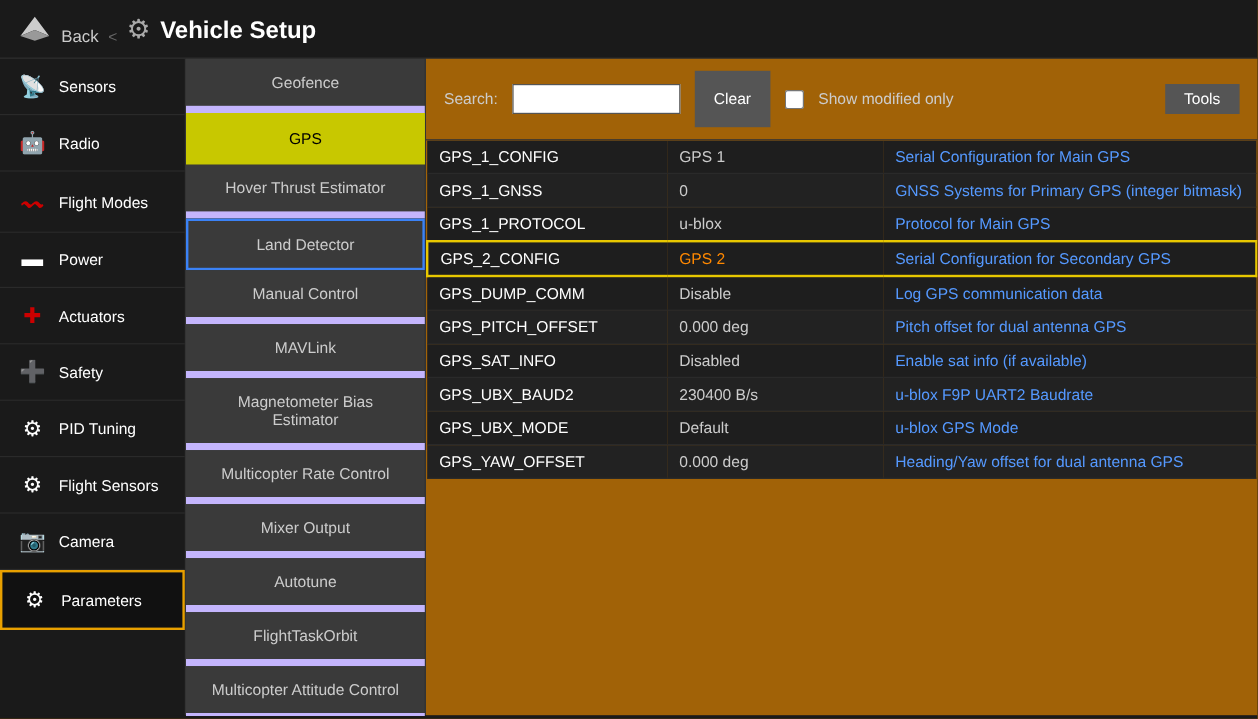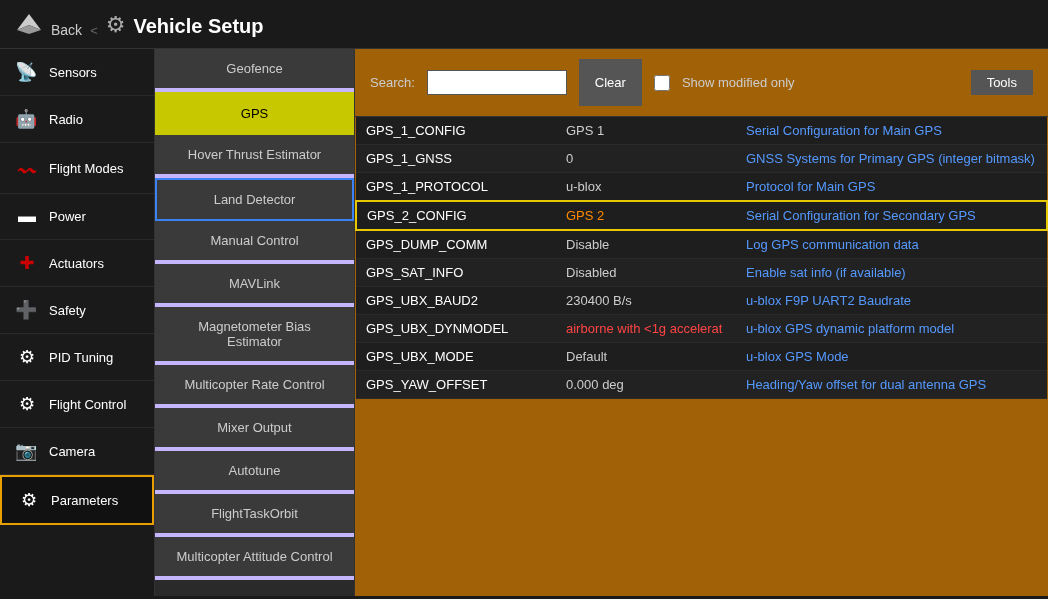--- a/index.html
+++ b/index.html
@@ -82,21 +82,21 @@
       width: 200px;
       background: #2a2a2a;
       border-right: 1px solid #333;
       display: flex;
       flex-direction: column;
       overflow-y: auto;
     }
     .sub-sidebar-item {
       padding: 12px 15px;
       cursor: pointer;
-      border-bottom: 4px solid #c4b5fd;
+      border-bottom: 6px solid #c4b5fd;
       color: #cccccc;
       font-size: 13px;
       text-align: center;
       background: #3a3a3a;
     }
     .sub-sidebar-item.selected {
       background: #c8c800;
       color: #000000;
       border: 2px solid #c8c800;
     }
@@ -243,21 +243,21 @@
     <div class="sidebar-item">
       <span class="sidebar-icon">➕</span>
       <span class="sidebar-label">Safety</span>
     </div>
     <div class="sidebar-item">
       <span class="sidebar-icon">⚙</span>
       <span class="sidebar-label">PID Tuning</span>
     </div>
     <div class="sidebar-item">
       <span class="sidebar-icon">⚙</span>
-      <span class="sidebar-label">Flight Control</span>
+      <span class="sidebar-label">Flight Sensors</span>
     </div>
     <div class="sidebar-item">
       <span class="sidebar-icon">📷</span>
       <span class="sidebar-label">Camera</span>
     </div>
     <div class="sidebar-item highlighted" style="border:2px solid #e8a000; background:#111;">
       <span class="sidebar-icon">⚙</span>
       <span class="sidebar-label">Parameters</span>
     </div>
   </div>
@@ -310,35 +310,35 @@
               <td class="param-name">GPS_2_CONFIG</td>
               <td class="param-value" style="color: rgb(255, 136, 0);">GPS 2</td>
               <td class="param-desc">Serial Configuration for Secondary GPS</td>
             </tr>
             <tr>
               <td class="param-name">GPS_DUMP_COMM</td>
               <td class="param-value">Disable</td>
               <td class="param-desc">Log GPS communication data</td>
             </tr>
             <tr>
+              <td class="param-name">GPS_PITCH_OFFSET</td>
+              <td class="param-value">0.000 deg</td>
+              <td class="param-desc">Pitch offset for dual antenna GPS</td>
+            </tr>
+            <tr>
               <td class="param-name">GPS_SAT_INFO</td>
               <td class="param-value">Disabled</td>
               <td class="param-desc">Enable sat info (if available)</td>
             </tr>
             <tr>
               <td class="param-name">GPS_UBX_BAUD2</td>
               <td class="param-value">230400 B/s</td>
               <td class="param-desc">u-blox F9P UART2 Baudrate</td>
             </tr>
             <tr>
-              <td class="param-name">GPS_UBX_DYNMODEL</td>
-              <td class="param-value" style="color: rgb(255, 68, 68);">airborne with &lt;1g accelerat</td>
-              <td class="param-desc">u-blox GPS dynamic platform model</td>
-            </tr>
-            <tr>
               <td class="param-name">GPS_UBX_MODE</td>
               <td class="param-value">Default</td>
               <td class="param-desc">u-blox GPS Mode</td>
             </tr>
             <tr>
               <td class="param-name">GPS_YAW_OFFSET</td>
               <td class="param-value">0.000 deg</td>
               <td class="param-desc">Heading/Yaw offset for dual antenna GPS</td>
             </tr>
           </tbody>

